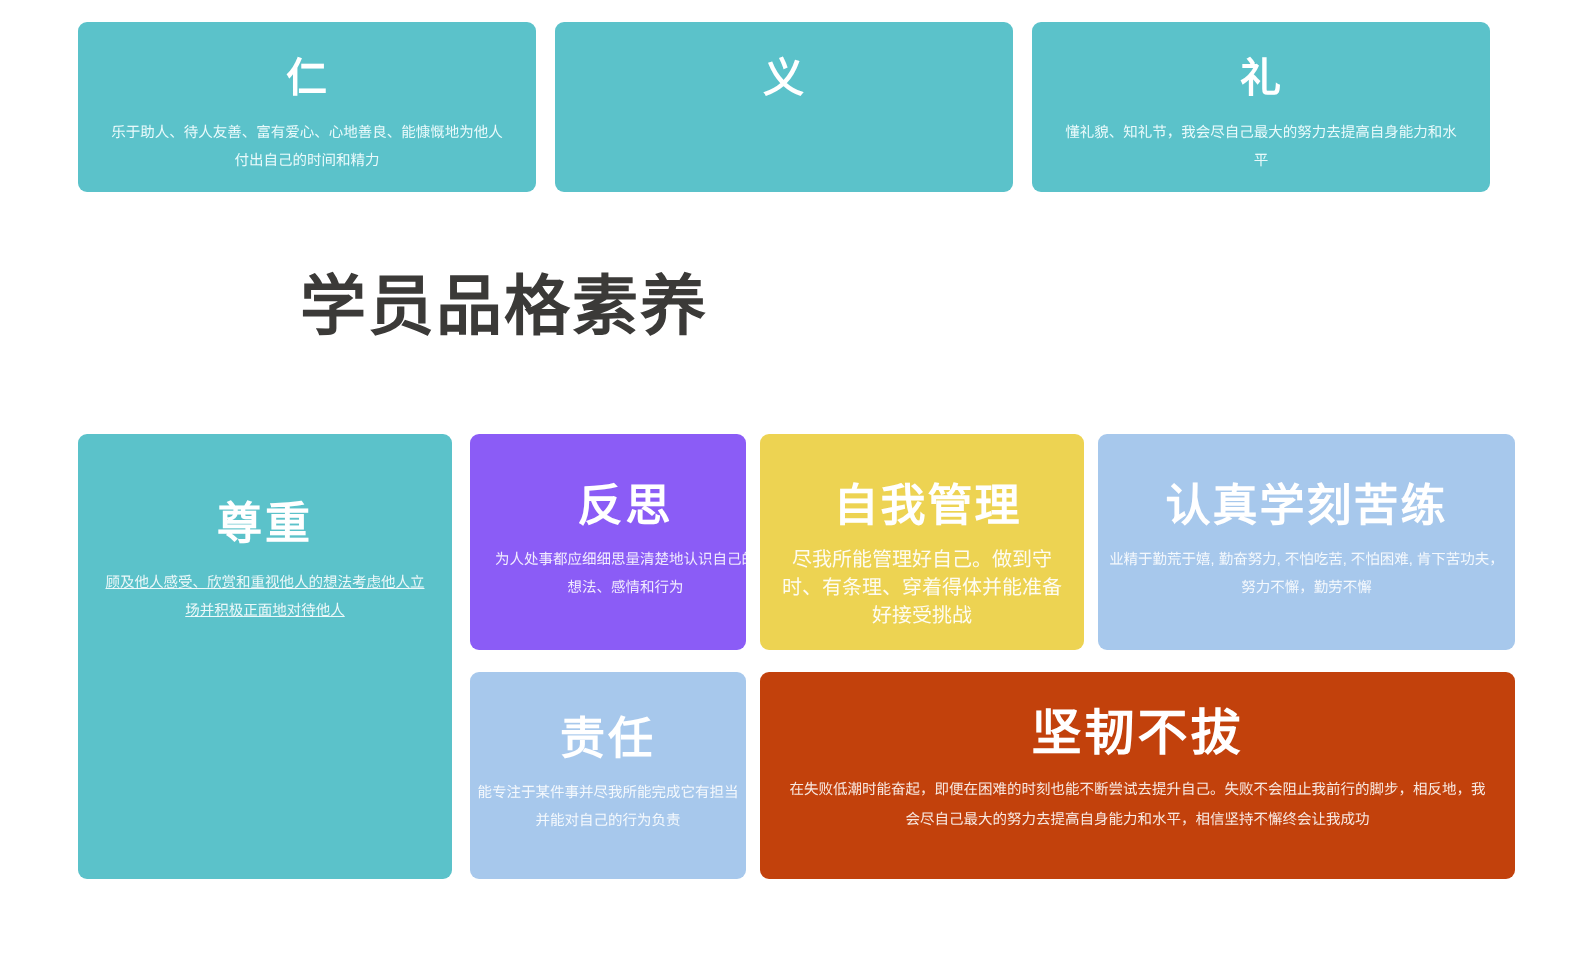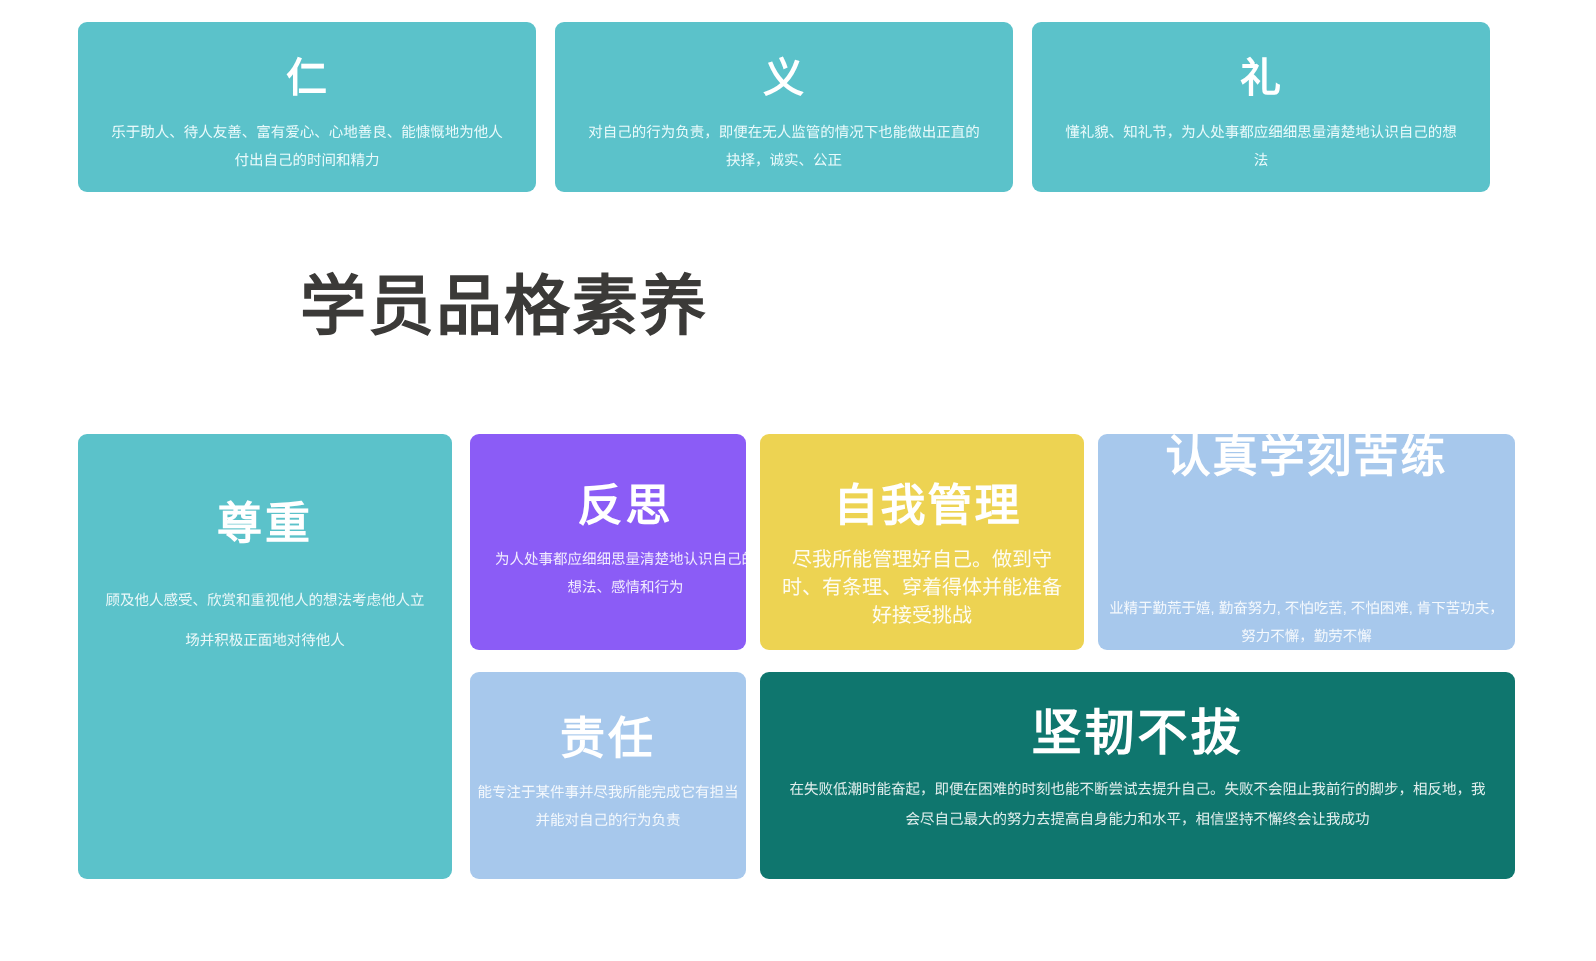--- a/index.html
+++ b/index.html
@@ -107,24 +107,25 @@
   
   .card-respect {
     left: 0px; top: 0px;
     width: 374px; height: 445px;
     background: #5BC2CA;
     justify-content: flex-start;
     padding-top: 67px;
   }
   .card-respect .q-title { font-size: 45px; letter-spacing: 3px; }
   .card-respect .q-desc {
-    margin-top: 34px;
-    font-size: 14.5px;
-    line-height: 40px;
+    margin-top: 22px;
+    font-size: 14.5px;
+    line-height: 28px;
     width: 330px;
+    text-decoration: underline;
   }
 
   
   .card-reflection {
     left: 392px; top: 0px;
     width: 276px; height: 216px;
     background: #ADD0C2;
     justify-content: flex-start;
     padding-top: 49px;
   }
@@ -151,21 +152,21 @@
     line-height: 28px;
     width: 284px;
     color: rgba(255,255,255,0.92);
   }
 
   
   .card-study {
     left: 1020px; top: 0px;
     width: 417px; height: 216px;
     background: #A7C8EC;
-    justify-content: space-between;
+    justify-content: center;
   }
   .card-study .q-title { font-size: 45px; letter-spacing: 2px; }
   .card-study .q-desc {
     margin-top: 17px;
     font-size: 14.5px;
     line-height: 28px;
     width: 400px;
   }
 
   
@@ -208,26 +209,25 @@
 
   <div class="virtue-row">
 
     <div class="virtue-card" style="background: rgb(91, 194, 202);">
       <div class="virtue-title">仁</div>
       <div class="virtue-desc">乐于助人、待人友善、富有爱心、心地善良、能慷慨地为他人付出自己的时间和精力</div>
     </div>
 
     <div class="virtue-card" style="background: rgb(91, 194, 202);">
       <div class="virtue-title">义</div>
-      <div class="virtue-desc">对自己的行为负责，即便在无人监管的情况下也能做出正直的抉择，诚实、公正</div>
     </div>
 
     <div class="virtue-card" style="background: rgb(91, 194, 202);">
       <div class="virtue-title">礼</div>
-      <div class="virtue-desc">懂礼貌、知礼节，为人处事都应细细思量清楚地认识自己的想法</div>
+      <div class="virtue-desc">懂礼貌、知礼节，我会尽自己最大的努力去提高自身能力和水平</div>
     </div>
 
   </div>
 
   <div class="section-title" style="color: rgb(59, 58, 56);">学员品格素养</div>
 
   <div class="quality-grid">
 
     <div class="q-card card-respect" style="background: rgb(91, 194, 202);">
       <div class="q-title">尊重</div>
@@ -247,20 +247,20 @@
     <div class="q-card card-study" style="background: rgb(167, 200, 236);">
       <div class="q-title">认真学刻苦练</div>
       <div class="q-desc">业精于勤荒于嬉, 勤奋努力, 不怕吃苦, 不怕困难, 肯下苦功夫，努力不懈，勤劳不懈</div>
     </div>
 
     <div class="q-card card-responsibility" style="background: rgb(167, 200, 236);">
       <div class="q-title">责任</div>
       <div class="q-desc">能专注于某件事并尽我所能完成它有担当并能对自己的行为负责</div>
     </div>
 
-    <div class="q-card card-perseverance" style="background: #0f766e;">
+    <div class="q-card card-perseverance" style="background: #c2410c;">
       <div class="q-title">坚韧不拔</div>
       <div class="q-desc">在失败低潮时能奋起，即便在困难的时刻也能不断尝试去提升自己。失败不会阻止我前行的脚步，相反地，我会尽自己最大的努力去提高自身能力和水平，相信坚持不懈终会让我成功</div>
     </div>
 
   </div>
 
 </div>
 
 </body></html>

